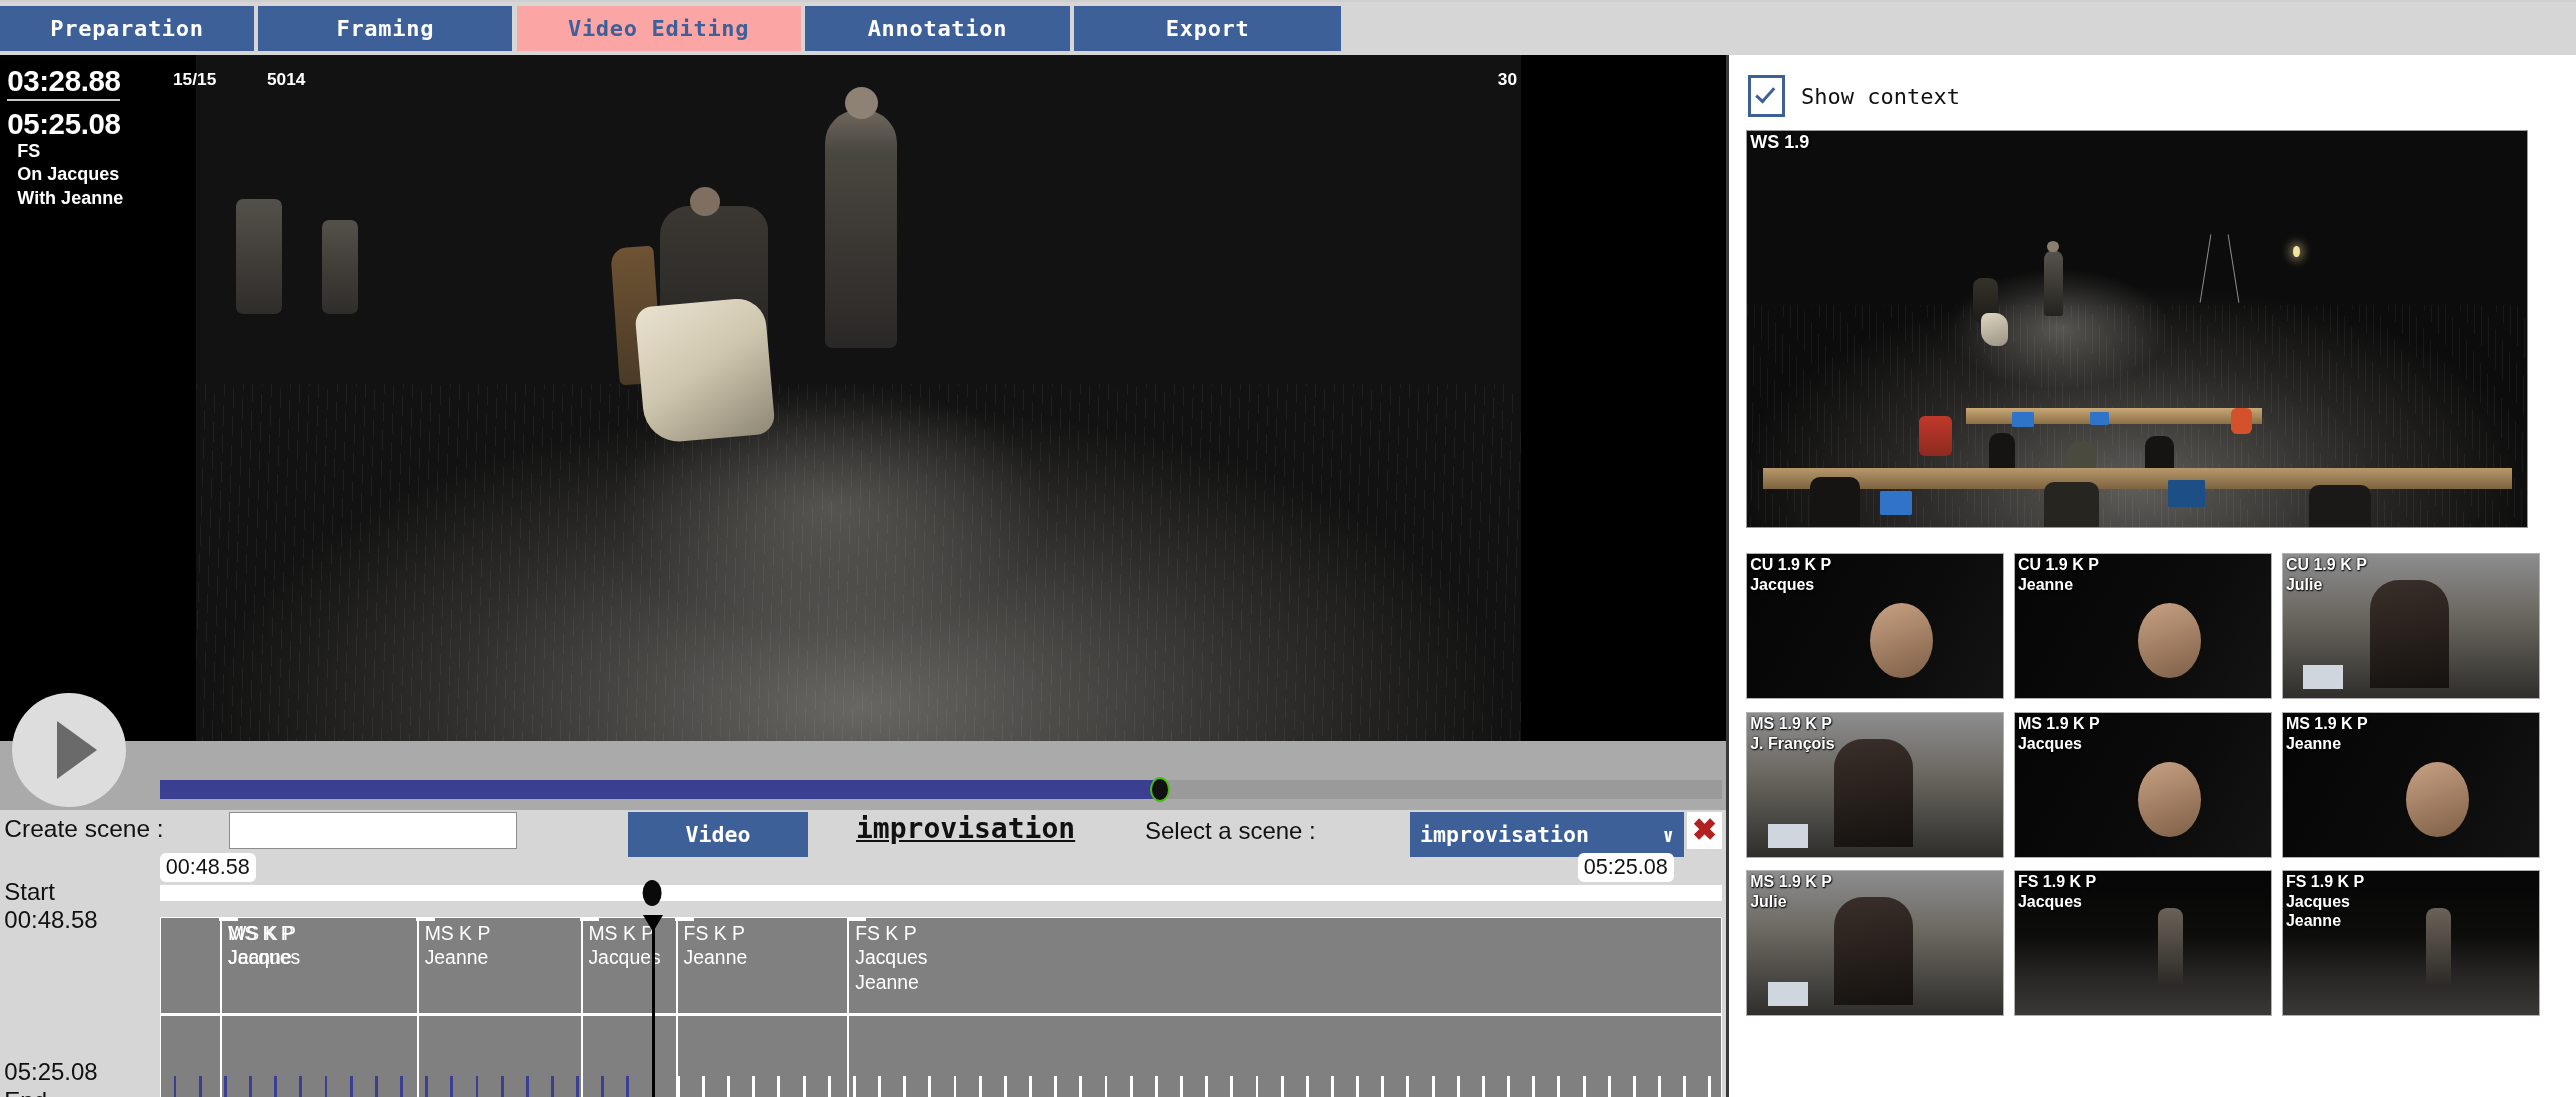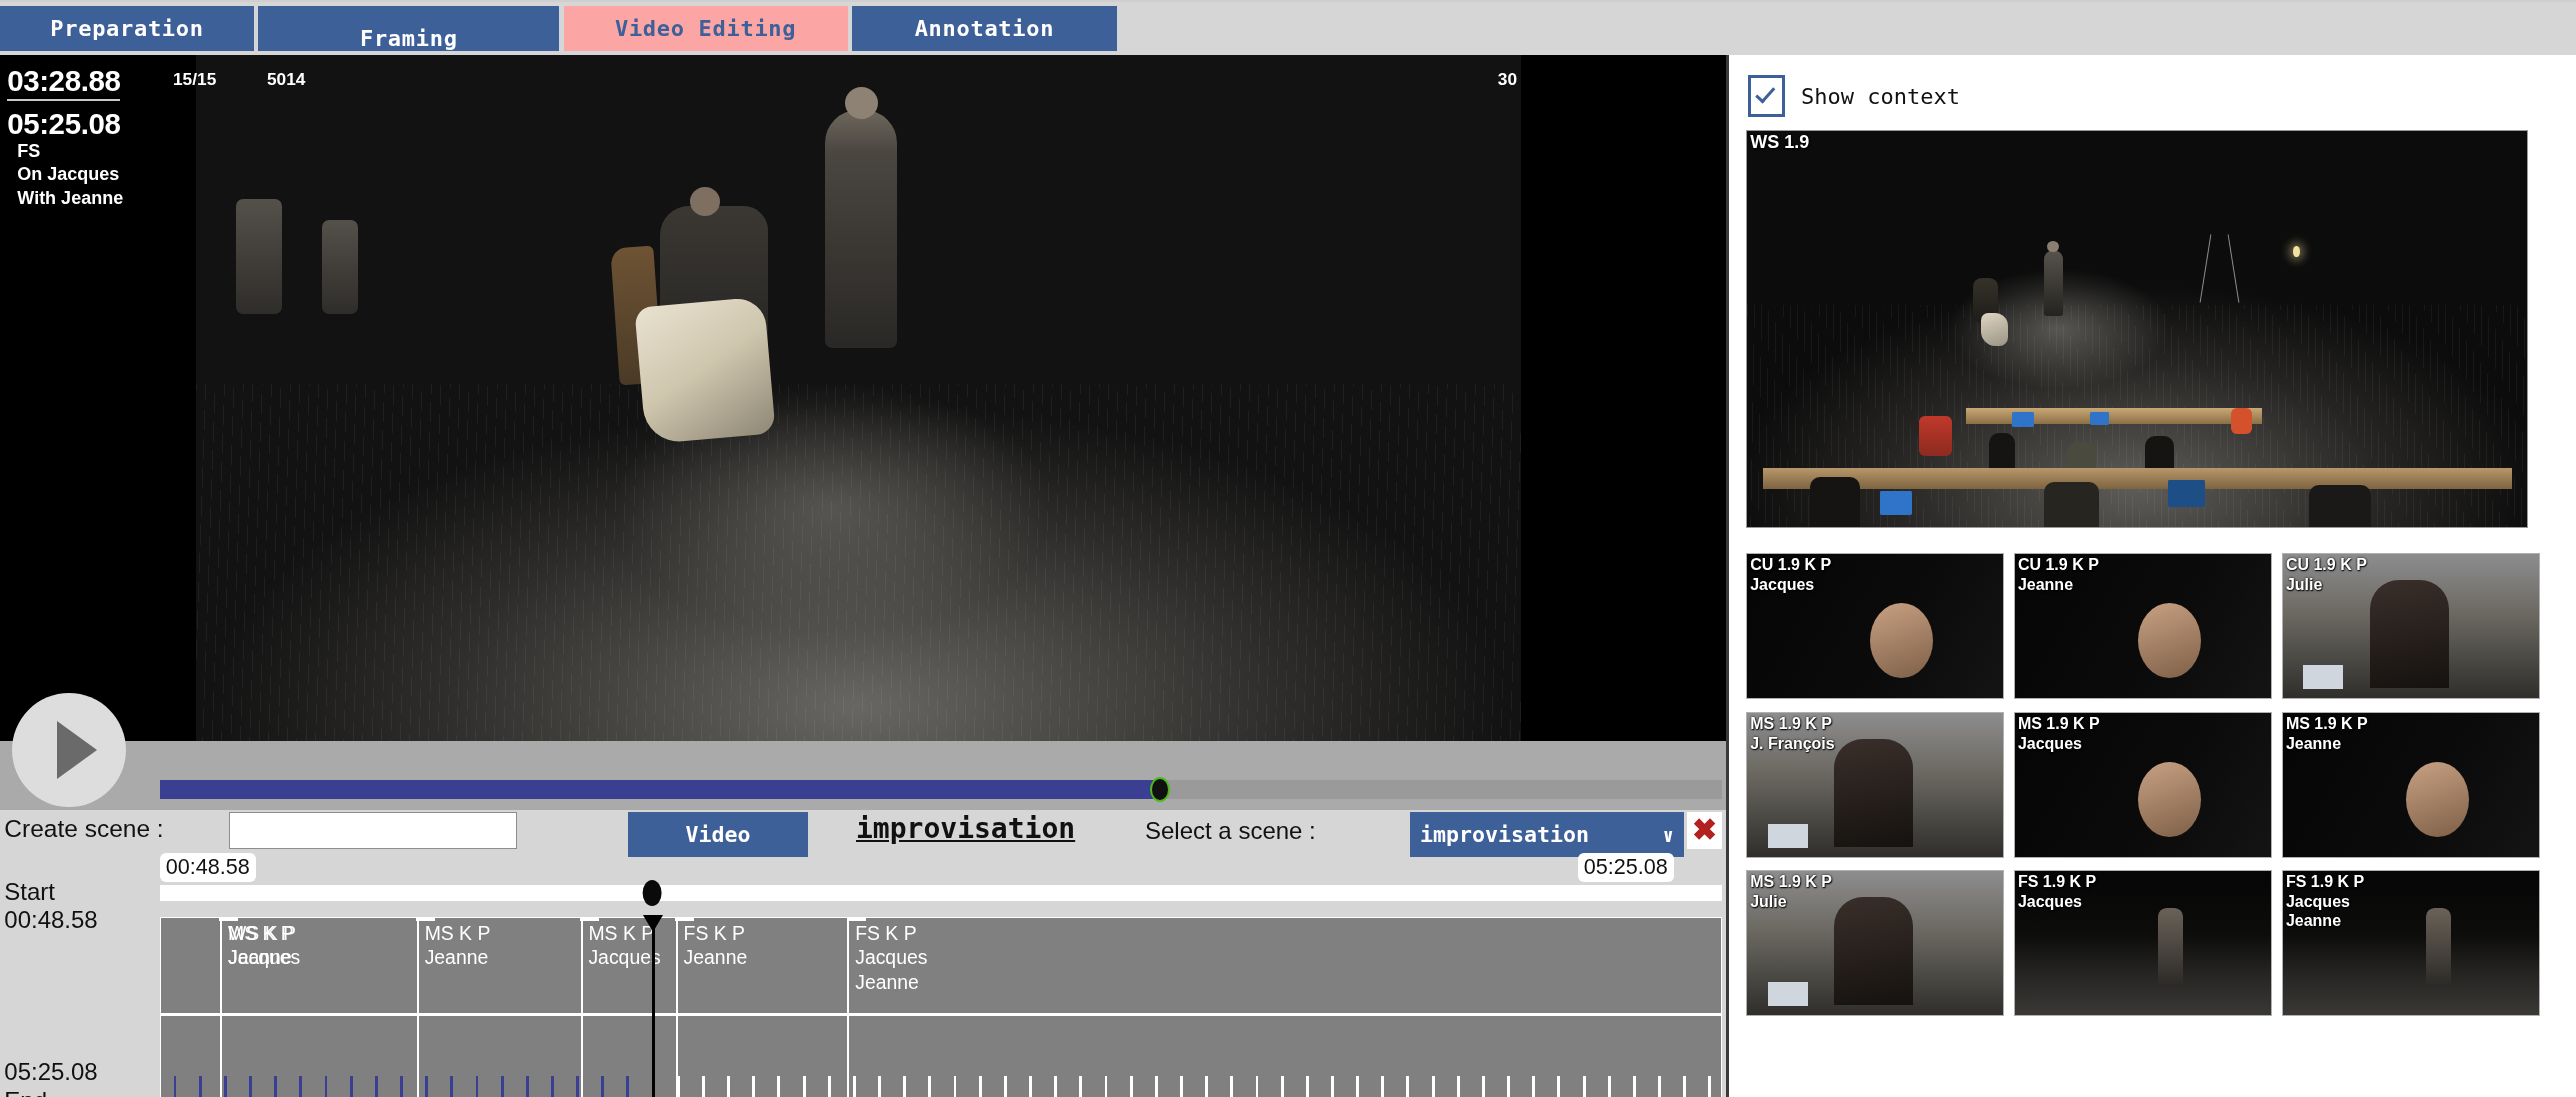--- a/index.html
+++ b/index.html
@@ -26,21 +26,21 @@
     font-family: "DejaVu Sans Mono", monospace;
     font-size: 22px;
     font-weight: 700;
     letter-spacing: 0.7px;
     display: flex; align-items: center; justify-content: center;
     margin-right: 4.3px;
     cursor: pointer;
     user-select: none;
   }
   .tab.t0 { width: 254px; }
-  .tab.t1 { width: 301px; align-items: flex-end; }
+  .tab.t1 { width: 254px; }
   .tab.t2 { width: 284px; background: #fca5a5; color: #3d6099; }
   .tab.t3 { width: 265px; }
   .tab.t4 { width: 267px; }
 
   
   .leftcol {
     position: absolute; left: 0; top: 55px;
     width: 1726px; height: 755px;
     background: #aaaaaa;
   }
@@ -346,20 +346,23 @@
           <span>Preparation</span>
         </div>
       <div class="tab t1">
           <span>Framing</span>
         </div>
       <div class="tab t2">
           <span>Video Editing</span>
         </div>
       <div class="tab t3">
           <span>Annotation</span>
+        </div>
+      <div class="tab t4">
+          <span>Export</span>
         </div>
     </div>
   </div>
 
   <div class="leftcol">
 
     <div class="stage">
       <div class="stage-photo">
         <div class="floor-streak"></div>
         <div class="barrel b1"></div>

